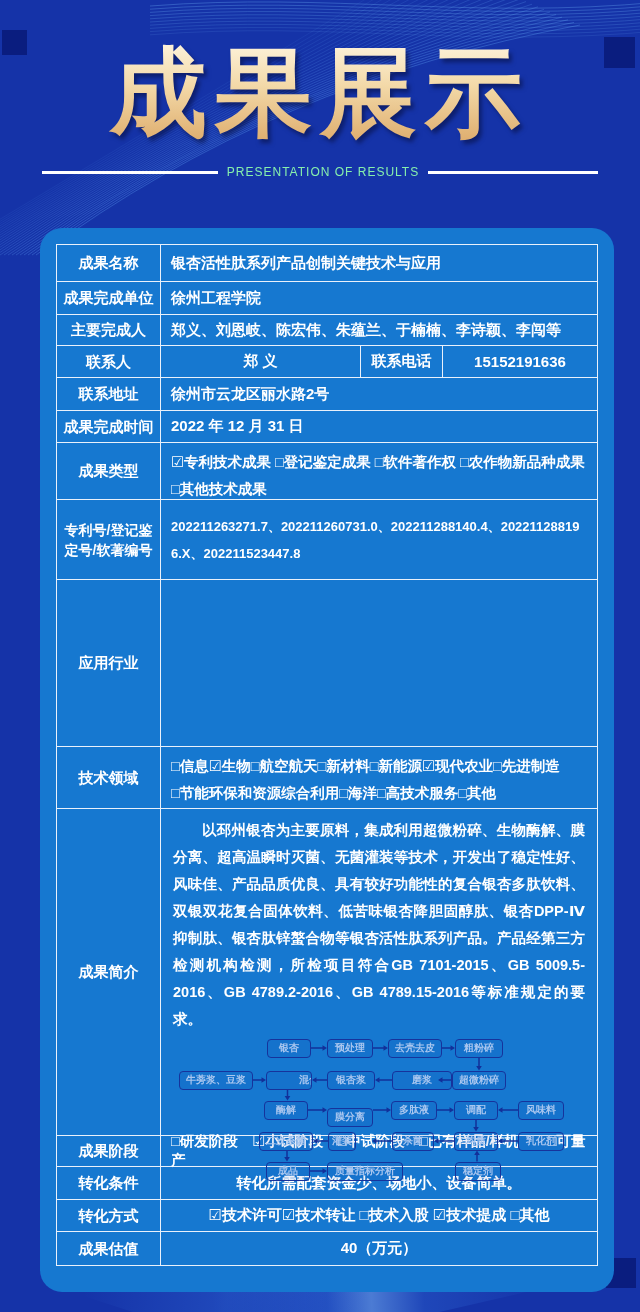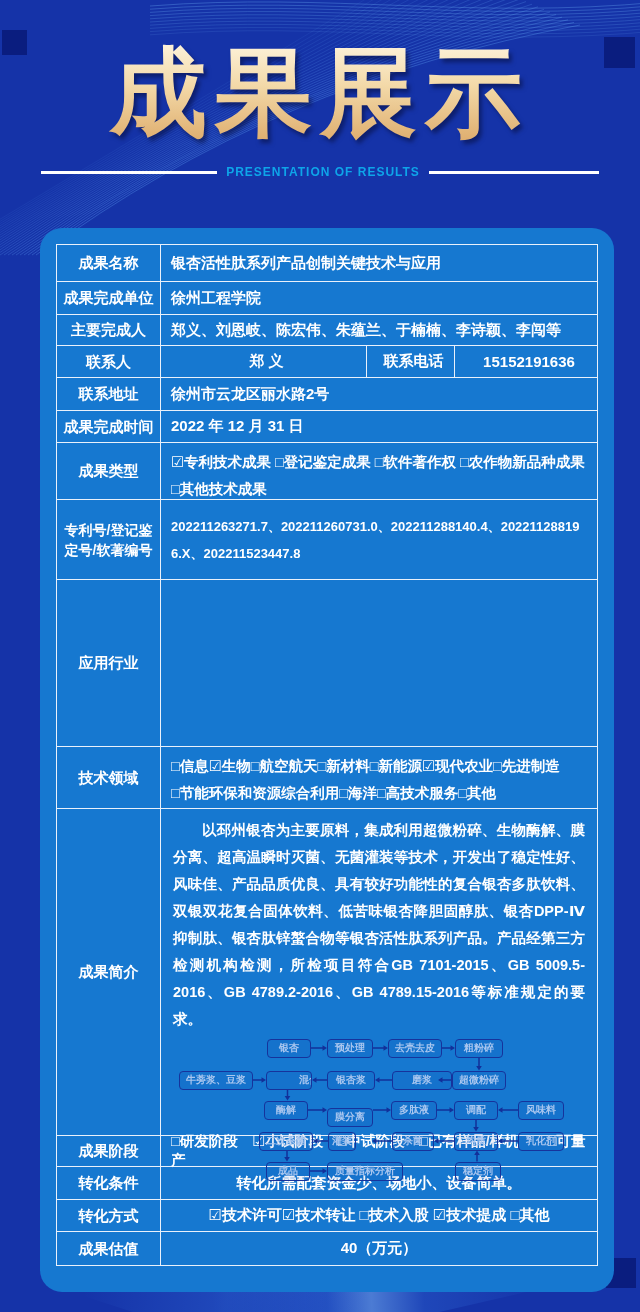--- a/index.html
+++ b/index.html
@@ -30,21 +30,21 @@
     background:linear-gradient(180deg,#fff8e6 4%,#f3d9a8 45%,#d9a25f 100%);
     -webkit-background-clip:text;background-clip:text;color:transparent;
     filter:drop-shadow(3px 4px 2px rgba(5,12,60,.55));
   }
   .subtitle-row{
     position:absolute;top:165px;left:0;width:640px;z-index:2;
     display:flex;align-items:center;justify-content:center;gap:9px;
   }
   .subtitle-row .line{height:3px;background:#ffffff;}
   .subtitle-row .l1{width:176px;} .subtitle-row .l2{width:170px;}
-  .subtitle{color:#0ea5e9;font-size:12px;font-weight:bold;letter-spacing:1px;white-space:nowrap;}
+  .subtitle{color:#86efac;font-size:12px;font-weight:normal;letter-spacing:1px;white-space:nowrap;}
 
   
   .panel{
     position:absolute;left:40px;top:228px;width:574px;height:1064px;z-index:2;
     background:#1678d0;border-radius:22px;
   }
   .tbl{
     position:absolute;left:16px;top:16px;width:542px;
     border:1.5px solid #e9f1fb;box-sizing:border-box;
     color:#ffffff;font-weight:bold;
@@ -54,21 +54,21 @@
   .lbl{
     width:104px;flex:0 0 104px;border-right:1.5px solid #e9f1fb;box-sizing:border-box;
     display:flex;align-items:center;justify-content:center;text-align:center;
     font-size:15px;padding:2px 4px;word-break:break-all;line-height:20px;
   }
   .val{flex:1;display:flex;align-items:center;padding:2px 10px;font-size:15px;box-sizing:border-box;min-width:0;}
   .val.center{justify-content:center;text-align:center;}
   .val.block{display:block;padding-top:6px;padding-bottom:6px;}
   .cell-div{border-right:1.5px solid #e9f1fb;box-sizing:border-box;}
   .r-name{height:37px;} .r-unit{height:33px;} .r-people{height:31px;}
-  .r-contact{height:32px;gap:6px;} .r-address{height:33px;} .r-date{height:32px;}
+  .r-contact{height:32px;} .r-address{height:33px;} .r-date{height:32px;}
   .r-type{height:57px;} .r-patents{height:80px;} .r-industry{height:167px;}
   .r-field{height:62px;} .r-summary{height:327px;}
   .r-stage{height:31px;} .r-cond{height:33px;} .r-method{height:32px;} .r-value{height:33px;}
   .two-line span{display:block;line-height:27px;font-size:14.5px;}
   .r-patents .val{font-size:13px;line-height:27px;display:flex;align-items:center;word-break:break-all;}
   .r-industry .val{font-size:13.5px;line-height:27.5px;display:flex;align-items:center;}
   .r-summary .val{display:block;padding:8px 12px 0 12px;}
   .summary-text{font-size:14.5px;line-height:27px;text-indent:2em;text-align:justify;margin:0 0 4px 0;}
   .flow{position:relative;width:440px;height:150px;}
   .fc-box{

